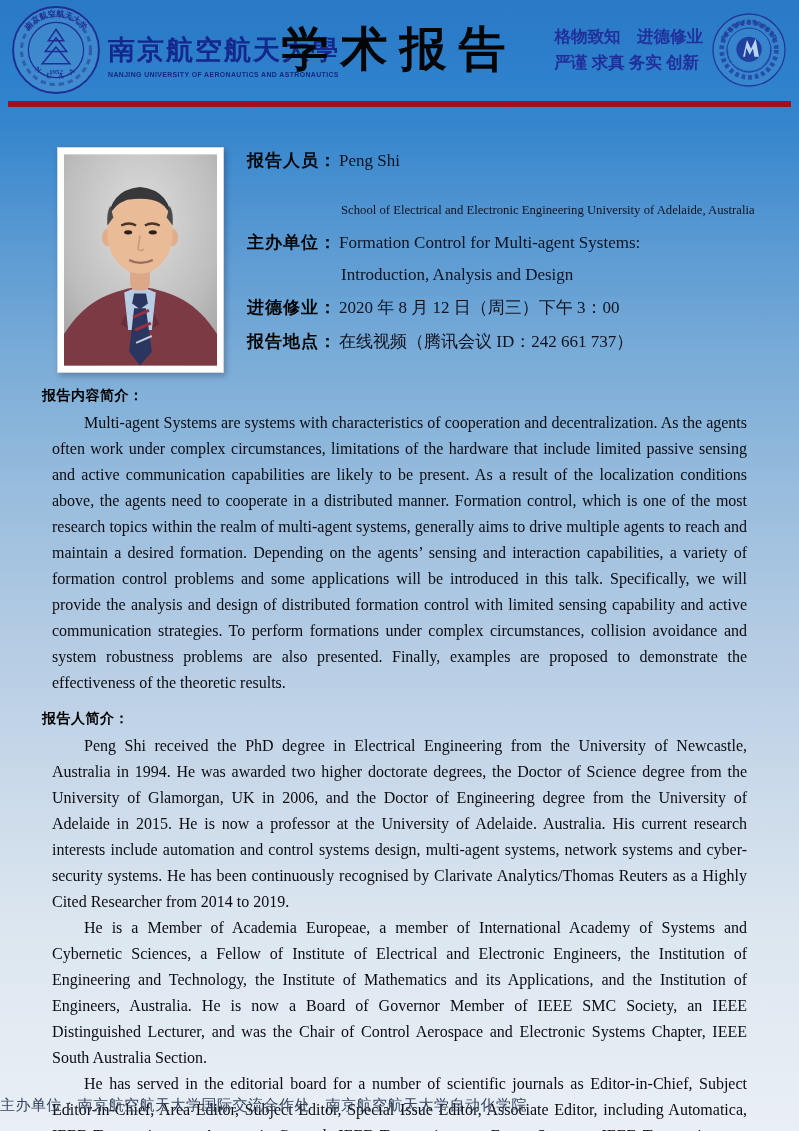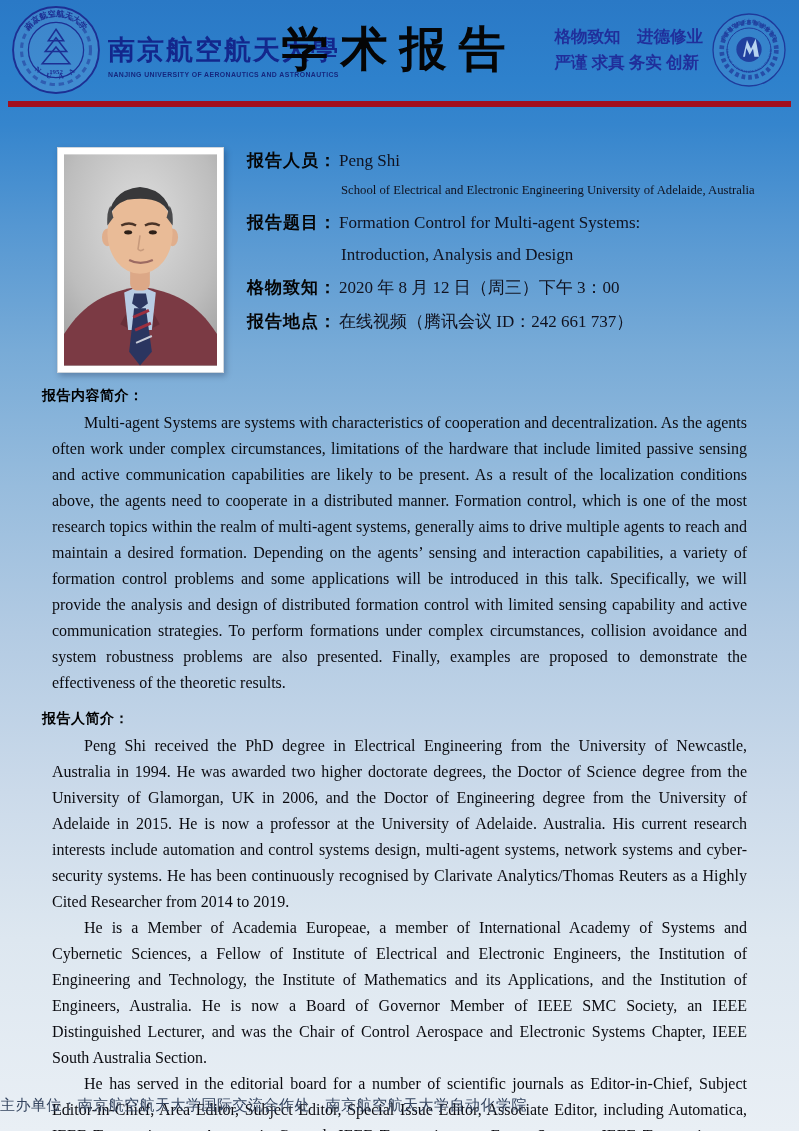--- a/index.html
+++ b/index.html
@@ -38,21 +38,21 @@
     flex:0 0 auto;width:167px;height:226px;box-sizing:border-box;
     background:#fff;padding:6px;border:1px solid #cfd6dd;
     box-shadow:2px 3px 6px rgba(0,0,30,.25);
   }
   .photo-frame svg{display:block;width:153px;height:212px;}
   .info-fields{margin-left:23px;padding-top:2px;}
   .row{display:flex;align-items:baseline;margin-bottom:11px;}
   .lbl{font-weight:bold;font-size:17px;color:#050505;white-space:nowrap;letter-spacing:1px;}
   .val{font-family:"Liberation Serif",serif;font-size:17px;color:#10121f;margin-left:2px;}
   .row.indent{padding-left:92px;}
-  .row.small .val{font-size:12.7px;}
+  .row.small .val{font-size:12.7px;margin-top:20px;}
   .row.gap{margin-bottom:13px;}
   
   .section-heading{margin:14px 0 5px 0;padding:0 42px;font-size:14px;font-weight:bold;color:#000;letter-spacing:0.5px;}
   .body-para{
     margin:0;padding:0 52px;
     font-family:"Liberation Serif","DejaVu Serif",serif;
     font-size:16px;line-height:26px;text-align:justify;text-indent:2em;color:#0b0b10;
   }
   .bio-para{margin:0;}
   
@@ -167,28 +167,28 @@
 
     <div class="info-fields">
       <div class="row">
         <span class="lbl">报告人员：</span>
         <span class="val">Peng Shi</span>
       </div>
       <div class="row indent small gap">
         <span class="val">School of Electrical and Electronic Engineering University of Adelaide, Australia</span>
       </div>
       <div class="row">
-        <span class="lbl">报告题目：</span>
+        <span class="lbl">主办单位：</span>
         <span class="val">Formation Control for Multi-agent Systems:</span>
       </div>
       <div class="row indent">
         <span class="val">Introduction, Analysis and Design</span>
       </div>
       <div class="row">
-        <span class="lbl">格物致知：</span>
+        <span class="lbl">进德修业：</span>
         <span class="val">2020 年 8 月 12 日（周三）下午 3：00</span>
       </div>
       <div class="row">
         <span class="lbl">报告地点：</span>
         <span class="val">在线视频（腾讯会议 ID：242 661 737）</span>
       </div>
     </div>
   </div>
 
   <h2 class="section-heading">报告内容简介：</h2>

